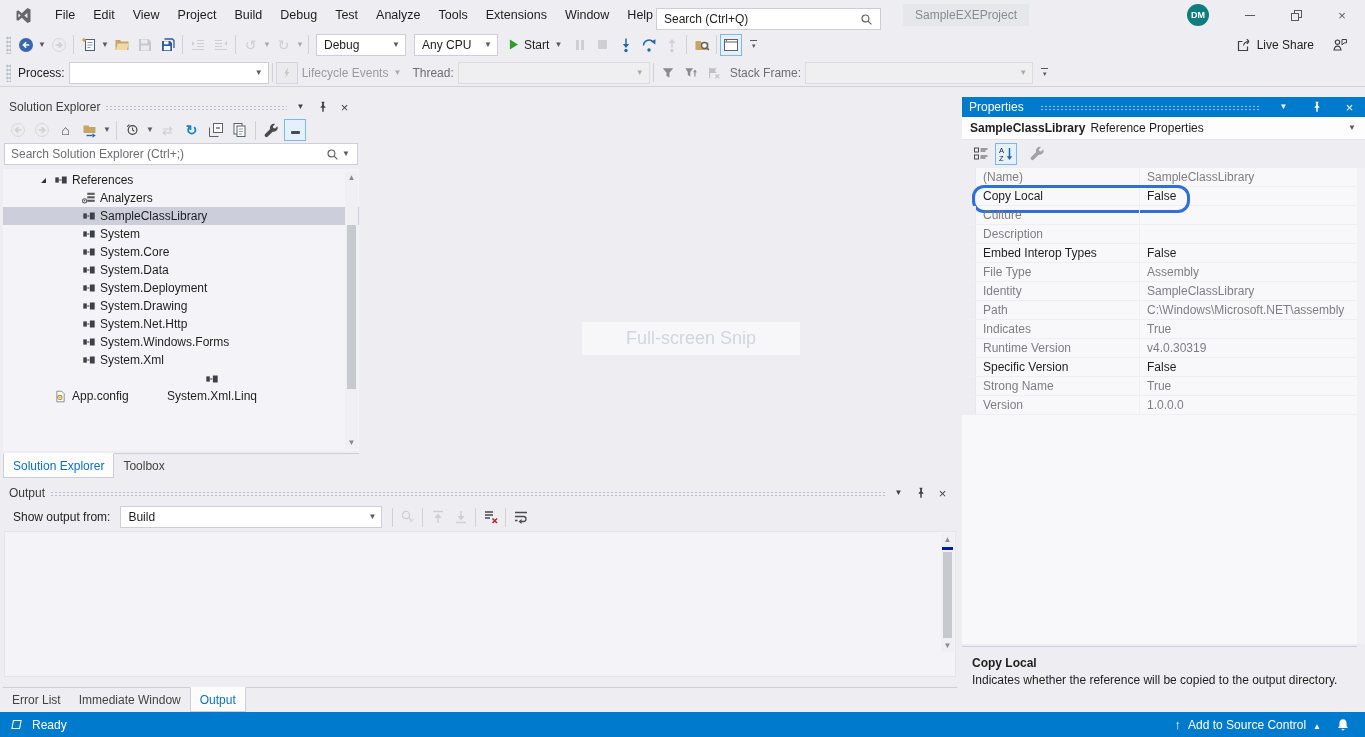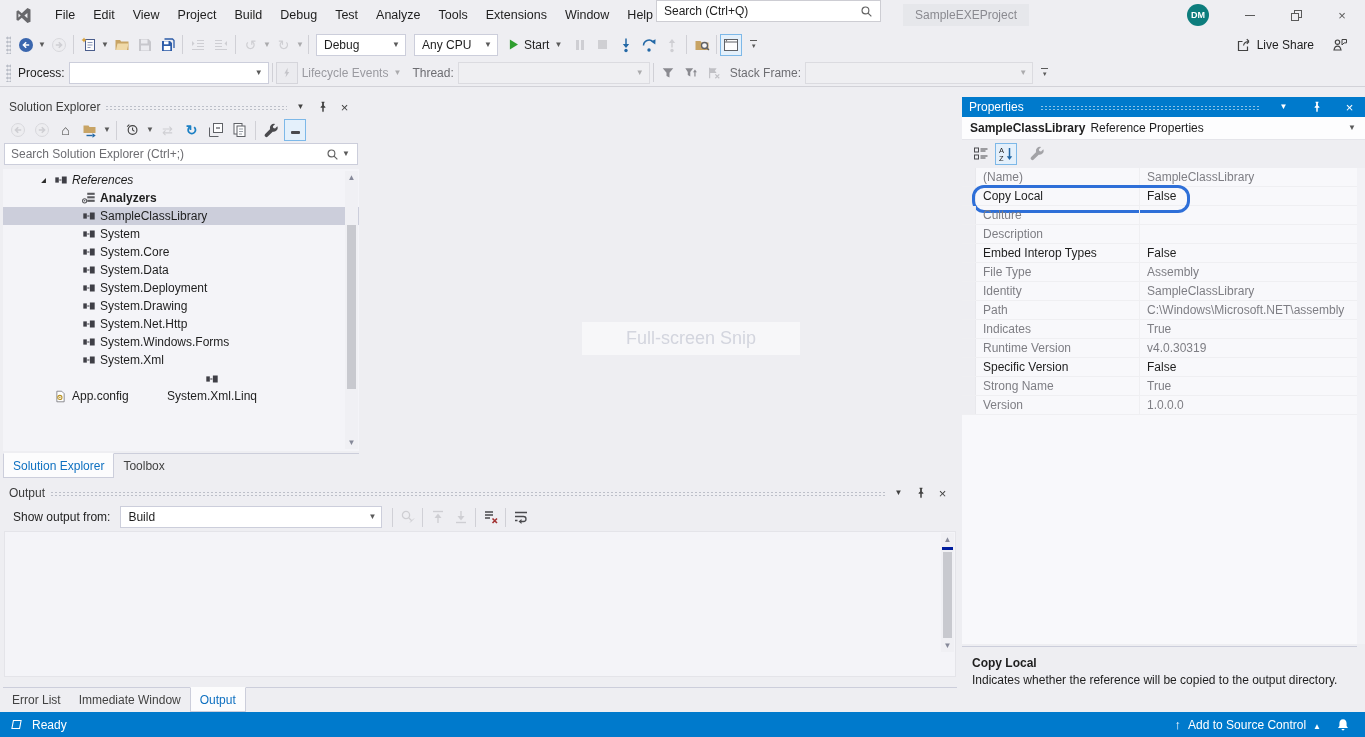--- a/index.html
+++ b/index.html
@@ -4,21 +4,21 @@
 <style>
   *{box-sizing:border-box;margin:0;padding:0;font-family:"Liberation Sans",sans-serif;-webkit-user-select:none;user-select:none}
   html,body{width:1365px;height:737px;overflow:hidden;background:#EEEEF2;font-size:12px;color:#1E1E1E}
   #app{position:relative;width:1365px;height:737px}
 
   
   .titlebar{position:absolute;top:0;left:0;right:0;height:30px;display:flex;align-items:center;background:#EEEEF2}
   .logo{width:46px;display:flex;justify-content:center;align-items:center}
   .menubar{display:flex;height:100%;align-items:center}
   .menu-item{padding:0 9px;height:100%;display:flex;align-items:center;font-size:12.5px;color:#1E1E1E;cursor:default}
-  .qsearch{position:absolute;left:656px;top:0;width:225px;height:22px;background:#FFF;border:1px solid #CDCDD3;display:flex;align-items:center;justify-content:space-between;padding:0 7px;color:#1E1E1E}
+  .qsearch{position:absolute;left:656px;top:8px;width:225px;height:22px;background:#FFF;border:1px solid #CDCDD3;display:flex;align-items:center;justify-content:space-between;padding:0 7px;color:#1E1E1E}
   .proj-badge{position:absolute;left:903px;top:4px;height:22px;padding:0 12px;background:#E6E7EB;color:#8A8A90;display:flex;align-items:center}
   .avatar{position:absolute;left:1187px;top:4px;width:22px;height:22px;border-radius:50%;background:#0D7D7D;color:#FFF;font-size:9px;font-weight:bold;display:flex;align-items:center;justify-content:center}
   .wctl{position:absolute;right:0;top:0;height:30px;display:flex}
   .wbtn{width:46px;height:100%;display:flex;align-items:center;justify-content:center;color:#5A5A5A}
 
   
   .toolbar{position:absolute;top:30px;left:0;right:0;height:29px;display:flex;align-items:center;background:#EEEEF2;padding-left:3px}
   .debugbar{position:absolute;top:59px;left:0;right:0;height:28px;display:flex;align-items:center;background:#EEEEF2;border-bottom:1px solid #D2D2D8;padding-left:3px}
   .grip{width:5px;height:18px;margin:0 3px;background-image:radial-gradient(#B9BDC6 1px,transparent 1.2px);background-size:3px 4px}
   .tbtn{min-width:23px;height:24px;display:flex;align-items:center;justify-content:center}
@@ -478,36 +478,36 @@
                 <circle cx="6.7" cy="6.7" r="4.2" fill="none" stroke="#616161" stroke-width="1.4"></circle>
                 <path d="M9.9 9.9 14 14" stroke="#616161" stroke-width="1.4"></path>
               </svg>
             </span>
           <span class="caret">
               <span class="g" style="font-size:8px">▼</span>
             </span>
         </span>
       </div>
       <div class="se-tree" id="setree">
-          <div class="tree-item" style="padding-left: 34px; font-style: italic;">
+          <div class="tree-item" style="padding-left: 34px;">
     <span class="tree-exp">
               <svg viewBox="0 0 16 16" width="11" height="11">
                 <path fill="#2B2B2B" d="M11.5 4.5v7h-7z"></path>
               </svg>
             </span>
     <span class="tree-ico">
               <svg viewBox="0 0 16 16" width="14" height="14">
                 <rect x="1.5" y="5" width="4" height="6" fill="#3F3F46"></rect>
                 <rect x="9" y="4" width="5.5" height="8" fill="#3F3F46"></rect>
                 <rect x="6" y="7.4" width="2.5" height="1.2" fill="#3F3F46"></rect>
               </svg>
             </span>
     <span class="tree-label">References</span>
   </div>
-          <div class="tree-item" style="padding-left: 62px; font-weight: bold;">
+          <div class="tree-item" style="padding-left: 62px;">
     <span class="tree-exp"></span>
     <span class="tree-ico">
               <svg viewBox="0 0 16 16" width="14" height="14">
                 <rect x="6" y="2" width="8.5" height="2.4" fill="#5A5A5E"></rect>
                 <rect x="6" y="6" width="8.5" height="2.4" fill="#5A5A5E"></rect>
                 <rect x="6" y="10" width="8.5" height="2.4" fill="#5A5A5E"></rect>
                 <circle cx="3" cy="11.2" r="2.4" fill="none" stroke="#5A5A5E" stroke-width="1.2"></circle>
                 <circle cx="3" cy="11.2" r=".9" fill="#5A5A5E"></circle>
               </svg>
             </span>

